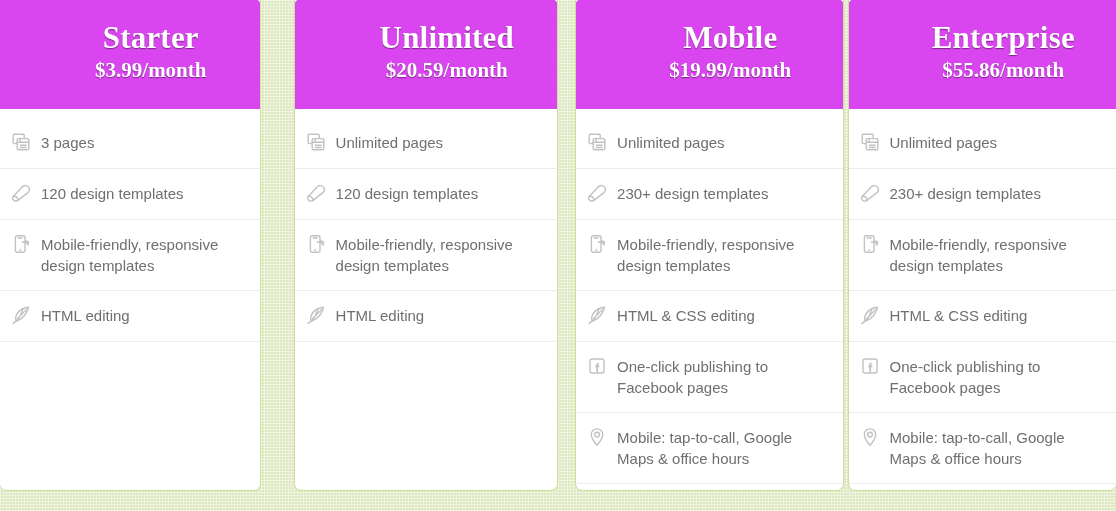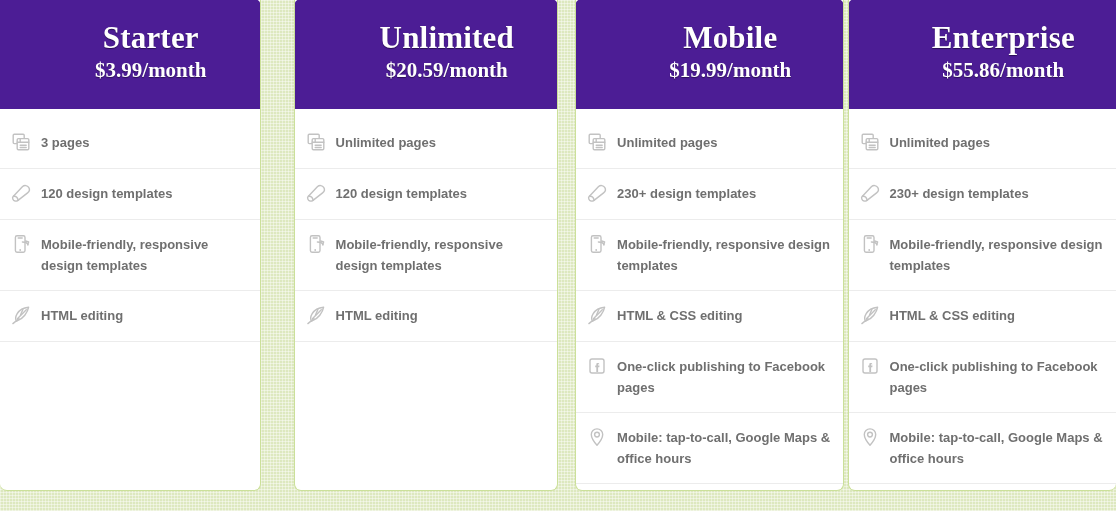--- a/index.html
+++ b/index.html
@@ -45,21 +45,21 @@
     display: flex;
     flex-direction: column;
     overflow: hidden;
   }
   .plan-card.col-0 { width: 263px; margin-left: 0px; border-left: none; }
   .plan-card.col-1 { width: 267px; margin-left: 33px; }
   .plan-card.col-2 { width: 271px; margin-left: 17px; }
   .plan-card.col-3 { width: 271px; margin-left: 4px; border-right: none; }
 
   .plan-header {
-    background: #4c1d95;
+    background: #d946ef;
     color: #ffffff;
     height: 110px;
     box-sizing: border-box;
     display: flex;
     flex-direction: column;
     align-items: center;
     justify-content: center;
     border-radius: 7px 7px 0 0;
     flex: 0 0 auto;
     margin: -1px -1px 0 -1px;
@@ -110,26 +110,25 @@
     margin-right: 8px;
     margin-top: -2px;
     color: #c2c2c2;
     display: flex;
     align-items: center;
     justify-content: center;
   }
   .feature-icon svg { display: block; }
 
   .feature-text {
-    font-size: 13px;
+    font-size: 15px;
     line-height: 21px;
     color: #6f6f6f;
     font-family: "Liberation Sans", sans-serif;
     padding-top: 0px;
-    font-weight: bold;
   }
 </style>
 </head>
 <body>
 
 <div id="bg-texture"></div>
 
 <div id="pricing-table">
     <div class="plan-card col-0">
       <div class="plan-header">

